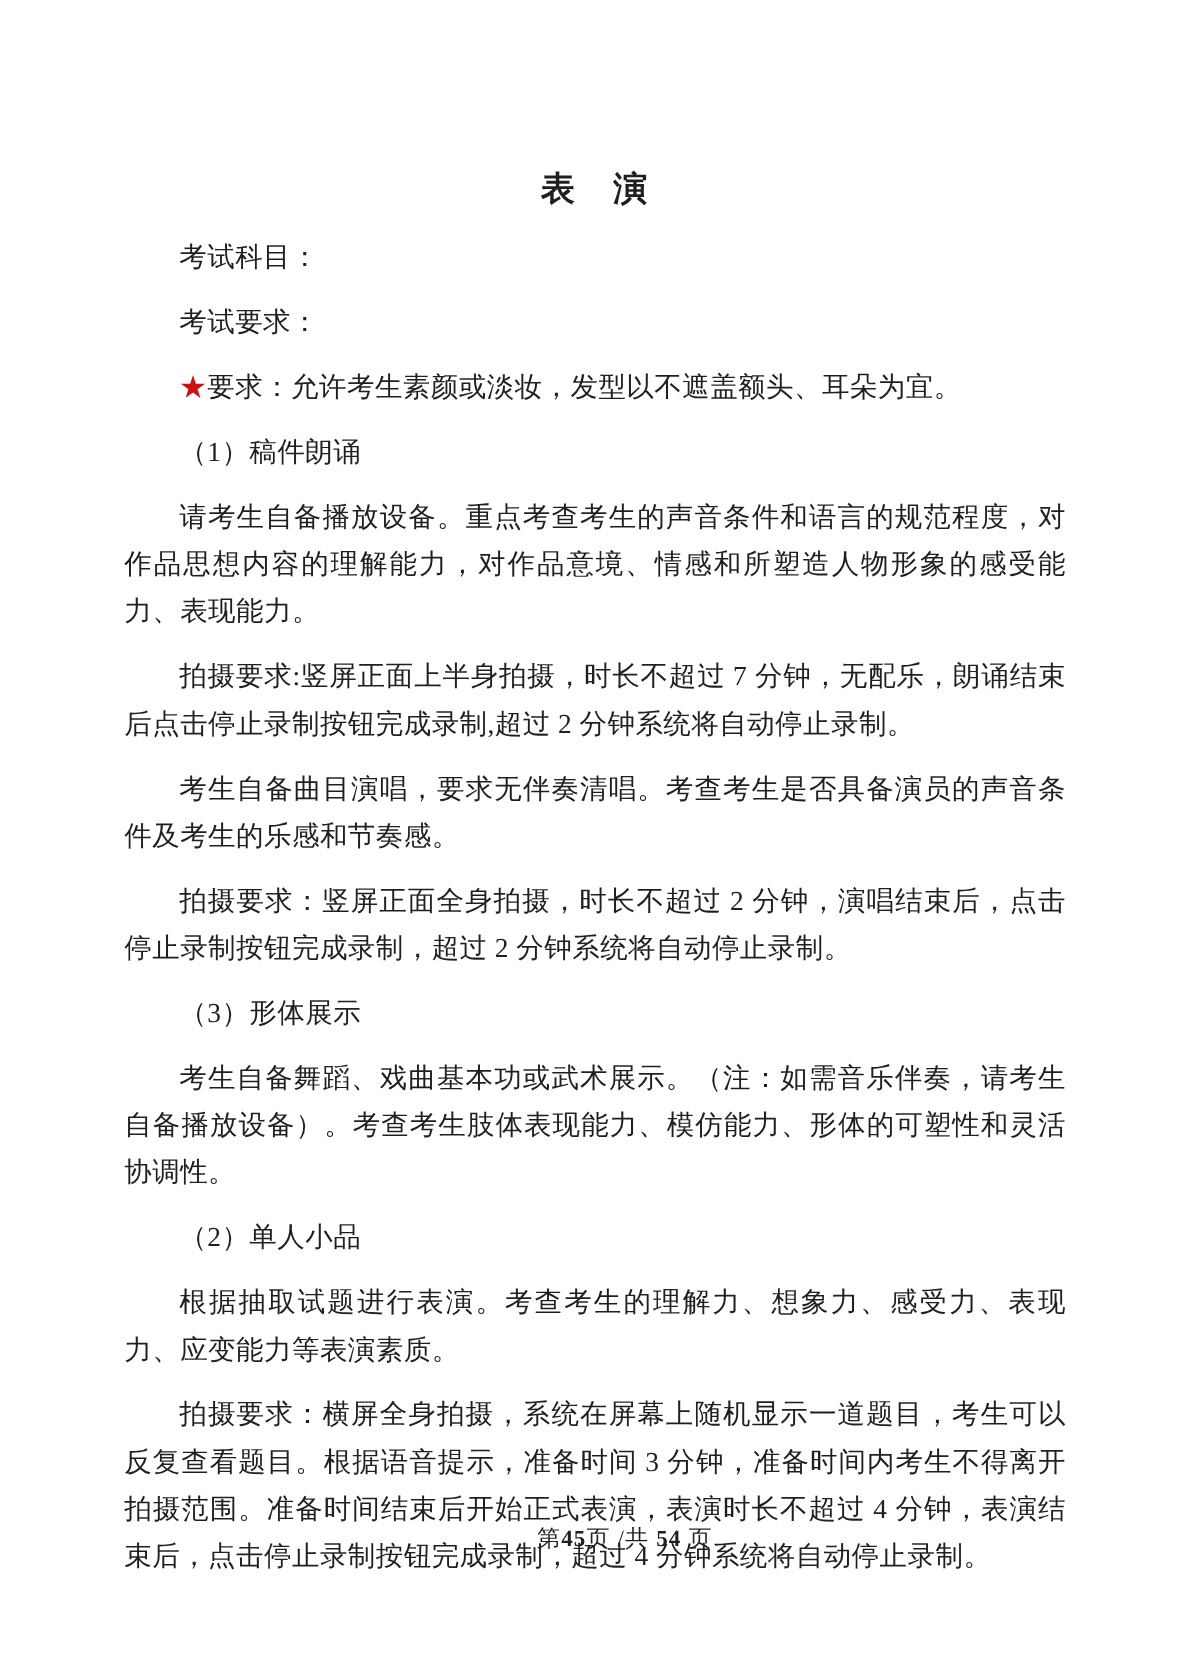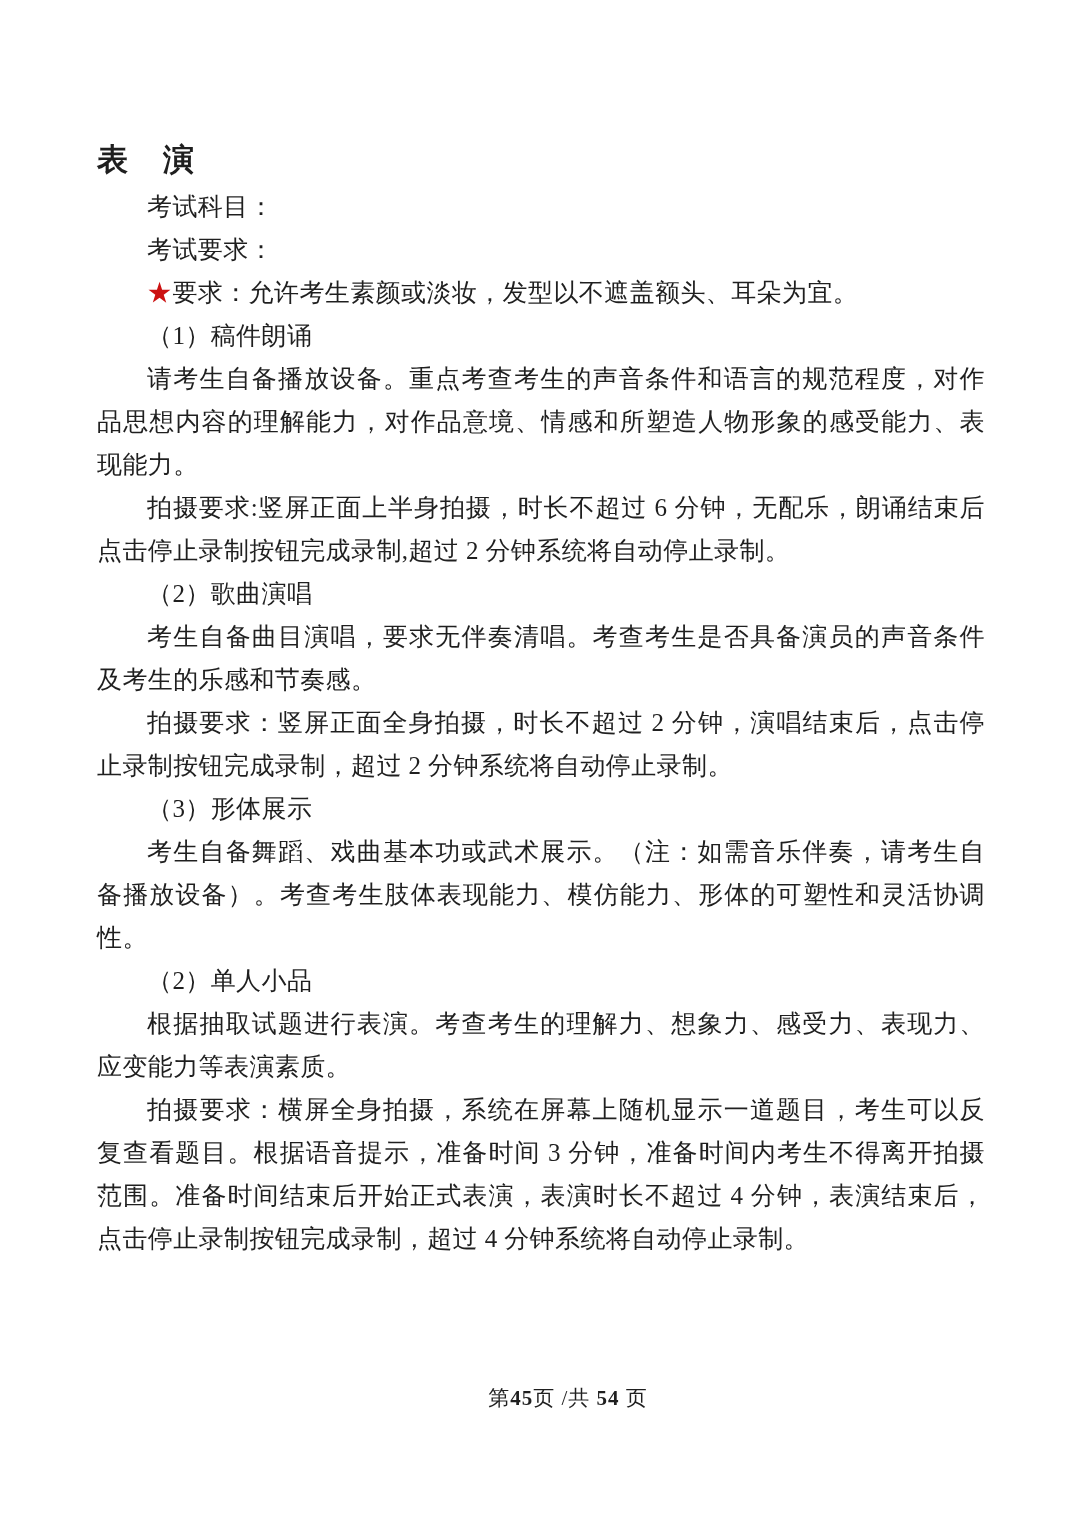--- a/index.html
+++ b/index.html
@@ -19,25 +19,26 @@
   .content {
     position: absolute;
     left: 97px;
     top: 135px;
     width: 888px;
   }
   .doc-title {
     font-size: 31px;
     font-weight: 700;
     line-height: 50px;
+    text-align: center;
     letter-spacing: 2px;
-    margin: 0;
+    margin: 12px;
   }
   .content p {
-    margin: 0;
+    margin: 16px;
     font-size: 25px;
     line-height: 43px;
     text-indent: 2em;
     text-align: justify;
     letter-spacing: 0.4px;
   }
   .star {
     color: var(--star, #cc1111);
   }
   .footer {
@@ -62,23 +63,22 @@
 
     <h1 class="doc-title">表　演</h1>
 
     <p>考试科目：</p>
     <p>考试要求：</p>
 
     <p><span class="star">★</span><span>要求：允许考生素颜或淡妆，发型以不遮盖额头、耳朵为宜。</span></p>
 
     <p>（1）稿件朗诵</p>
     <p>请考生自备播放设备。重点考查考生的声音条件和语言的规范程度，对作品思想内容的理解能力，对作品意境、情感和所塑造人物形象的感受能力、表现能力。</p>
-    <p>拍摄要求:竖屏正面上半身拍摄，时长不超过 6 分钟，无配乐，朗诵结束后点击停止录制按钮完成录制,超过 2 分钟系统将自动停止录制。</p>
+    <p>拍摄要求:竖屏正面上半身拍摄，时长不超过 7 分钟，无配乐，朗诵结束后点击停止录制按钮完成录制,超过 2 分钟系统将自动停止录制。</p>
 
-    <p>（2）歌曲演唱</p>
     <p>考生自备曲目演唱，要求无伴奏清唱。考查考生是否具备演员的声音条件及考生的乐感和节奏感。</p>
     <p>拍摄要求：竖屏正面全身拍摄，时长不超过 2 分钟，演唱结束后，点击停止录制按钮完成录制，超过 2 分钟系统将自动停止录制。</p>
 
     <p>（3）形体展示</p>
     <p>考生自备舞蹈、戏曲基本功或武术展示。（注：如需音乐伴奏，请考生自备播放设备）。考查考生肢体表现能力、模仿能力、形体的可塑性和灵活协调性。</p>
 
     <p>（2）单人小品</p>
     <p>根据抽取试题进行表演。考查考生的理解力、想象力、感受力、表现力、应变能力等表演素质。</p>
     <p>拍摄要求：横屏全身拍摄，系统在屏幕上随机显示一道题目，考生可以反复查看题目。根据语音提示，准备时间 3 分钟，准备时间内考生不得离开拍摄范围。准备时间结束后开始正式表演，表演时长不超过 4 分钟，表演结束后，点击停止录制按钮完成录制，超过 4 分钟系统将自动停止录制。</p>
 

